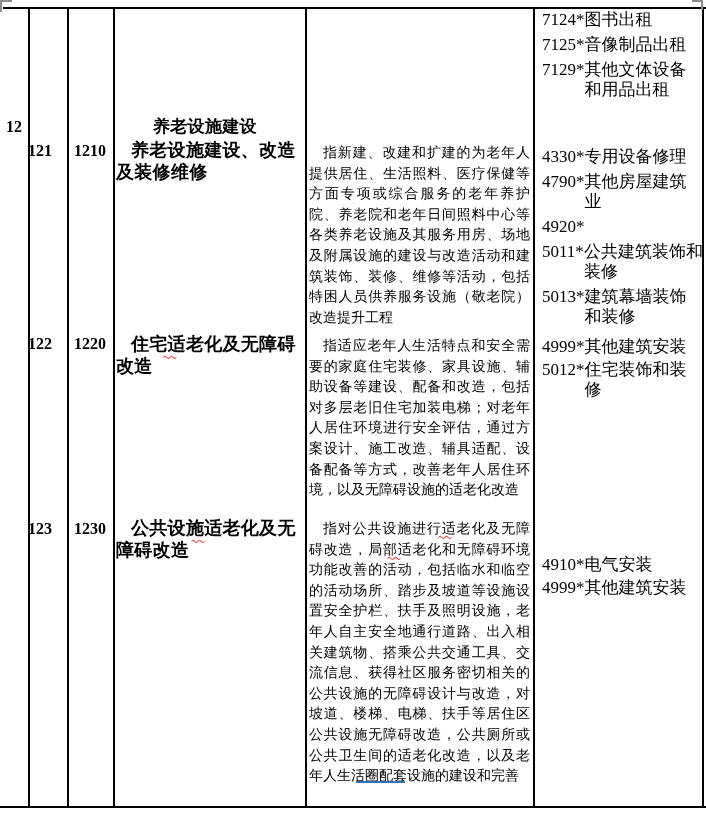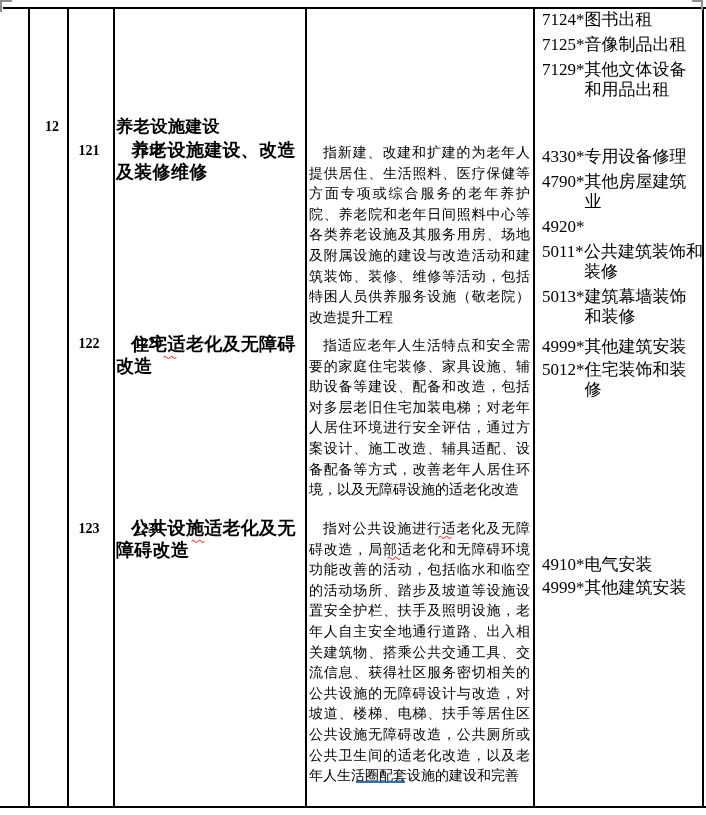--- a/index.html
+++ b/index.html
@@ -7,24 +7,24 @@
     position:relative;
     width:706px;height:815px;
     background:#fff;
     font-family:"Liberation Serif","DejaVu Serif",serif;
     color:#000;
     overflow:hidden;
   }
   .hline{position:absolute;background:#000;height:2px;}
   .vline{position:absolute;background:#000;width:1.5px;top:7px;height:800px;}
   .corner{position:absolute;background:#8f8f8f;}
-  .cell-num{position:absolute;font-weight:bold;font-size:14px;text-align:center;line-height:16px;margin-left:38px;}
+  .cell-num{position:absolute;font-weight:bold;font-size:16px;text-align:center;line-height:16px;}
   .col1{left:0;width:28px;}
-  .col2{left:40px;width:22px;}
-  .col3{left:67px;width:46px;padding-left:20px;}
+  .col2{left:28px;width:22px;}
+  .col3{left:67px;width:46px;}
   .title{
     position:absolute;left:116px;width:186px;
     font-weight:bold;font-size:18px;line-height:21.5px;
     text-indent:15px;letter-spacing:0.3px;
   }
   .title.lvl1{font-size:17px;text-indent:0;width:215px;line-height:21px;}
   .desc{
     position:absolute;left:309px;width:221px;
     font-size:14px;line-height:20.6px;
     text-align:justify;text-indent:14px;
@@ -65,21 +65,21 @@
       <span class="num">7125*</span>
       <span class="lbl">音像制品出租</span>
     </div>
     <div class="code-entry">
       <span class="num">7129*</span>
       <span class="lbl">其他文体设备和用品出租</span>
     </div>
   </div>
 
   <div class="cell-num col1" style="top:119px;">12</div>
-  <div class="title lvl1" style="top:116px;">养老设施建设</div>
+  <div class="title lvl1" style="top:116px;padding-left:37px;">养老设施建设</div>
 
   <div class="cell-num col2" style="top:143px;">121</div>
   <div class="cell-num col3" style="top:143px;">1210</div>
   <div class="title" style="top:140px;">养老设施建设、改造及装修维修</div>
   <div class="desc" style="top:143px;">指新建、改建和扩建的为老年人提供居住、生活照料、医疗保健等方面专项或综合服务的老年养护院、养老院和老年日间照料中心等各类养老设施及其服务用房、场地及附属设施的建设与改造活动和建筑装饰、装修、维修等活动，包括特困人员供养服务设施（敬老院）改造提升工程</div>
   <div class="codes" style="top:147px;">
     <div class="code-entry">
       <span class="num">4330*</span>
       <span class="lbl">专用设备修理</span>
     </div>

